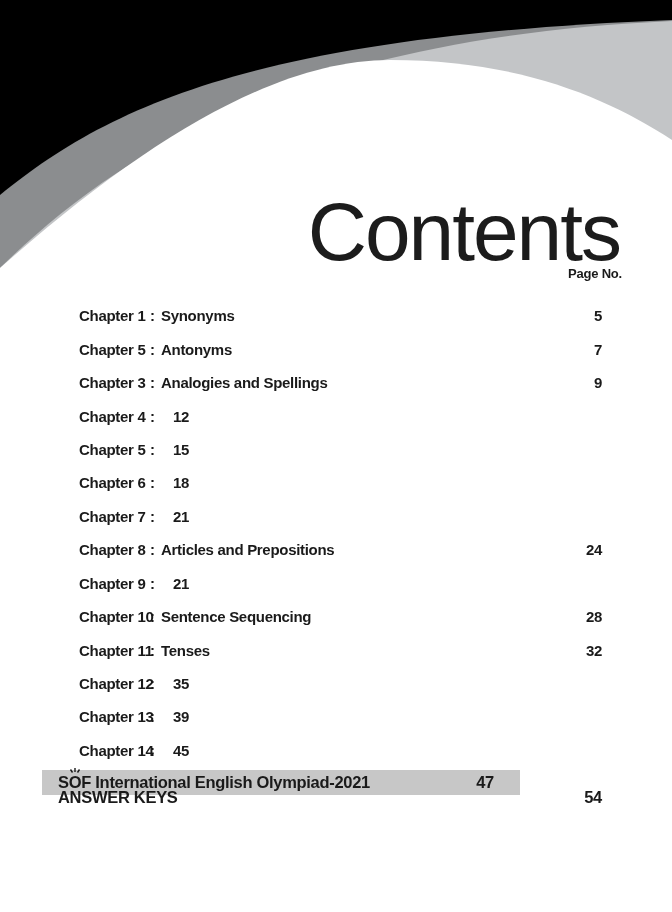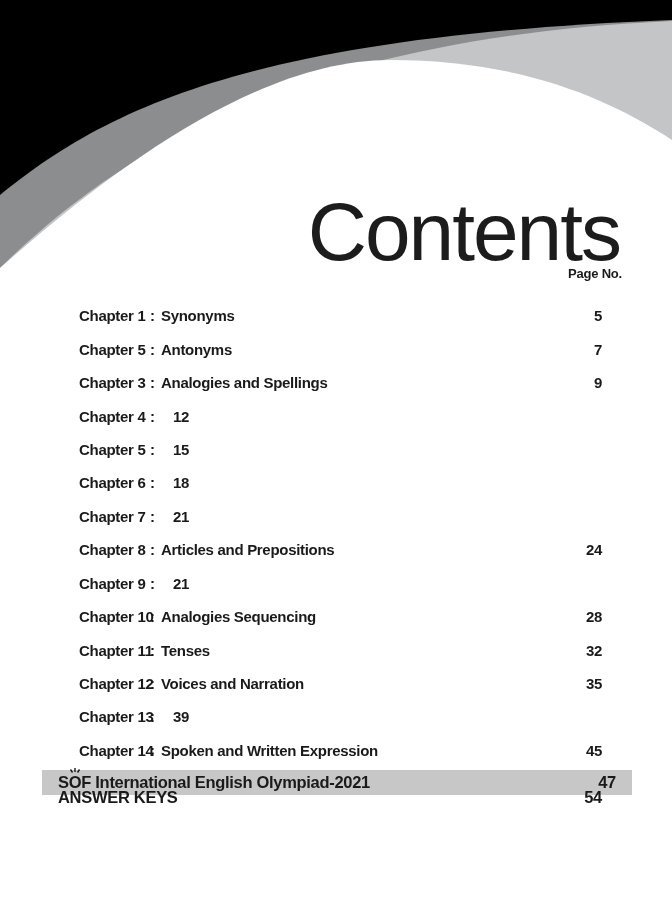--- a/index.html
+++ b/index.html
@@ -25,24 +25,24 @@
   }
   .toc-row{
     height:33.45px;display:flex;align-items:center;
     font-size:15px;font-weight:bold;letter-spacing:-0.3px;white-space:nowrap;
   }
   .toc-row .label{width:71px;flex:0 0 auto;margin-left:23px;}
   .toc-row .colon{width:11px;flex:0 0 auto;}
   .toc-row .title{flex:1 1 auto;overflow:hidden;}
   .toc-row .page{flex:0 0 auto;min-width:28px;text-align:right;}
   .sof-row{
-    position:absolute;top:770px;left:42px;width:590px;height:25px;
+    position:absolute;top:770px;left:42px;width:478px;height:25px;
     background:#c7c7c7;
     display:flex;align-items:center;
-    padding:0 16px 0 16px;box-sizing:border-box;
+    padding:0 26px 0 16px;box-sizing:border-box;
     font-size:16.5px;font-weight:bold;letter-spacing:-0.3px;white-space:nowrap;
   }
   .sof-row .title{flex:1 1 auto;}
   .sof-row .page{flex:0 0 auto;text-align:center;}
   .sof-o{position:relative;display:inline-block;}
   .sof-rays{position:absolute;left:50%;top:-5px;transform:translateX(-50%);}
   .answer-row{
     position:absolute;top:788px;left:58px;width:544px;height:22px;
     display:flex;align-items:flex-start;
     font-size:16.5px;font-weight:bold;letter-spacing:-0.3px;white-space:nowrap;
@@ -110,44 +110,42 @@
       <span class="page">24</span>
   </div>
   <div class="toc-row">
     <span class="label">Chapter 9</span>
       <span class="colon">:</span>
       <span class="page">21</span>
   </div>
   <div class="toc-row">
     <span class="label">Chapter 10</span>
       <span class="colon">:</span>
-      <span class="title">Analogies Sequencing</span>
+      <span class="title">Sentence Sequencing</span>
       <span class="page">28</span>
   </div>
   <div class="toc-row">
     <span class="label">Chapter 11</span>
       <span class="colon">:</span>
       <span class="title">Tenses</span>
       <span class="page">32</span>
   </div>
   <div class="toc-row">
     <span class="label">Chapter 12</span>
       <span class="colon">:</span>
-      <span class="title">Voices and Narration</span>
       <span class="page">35</span>
   </div>
   <div class="toc-row">
     <span class="label">Chapter 13</span>
       <span class="colon">:</span>
       <span class="page">39</span>
   </div>
   <div class="toc-row">
     <span class="label">Chapter 14</span>
       <span class="colon">:</span>
-      <span class="title">Spoken and Written Expression</span>
       <span class="page">45</span>
   </div>
 </div>
 
 <div class="sof-row">
   <span class="title"><span>S</span><span class="sof-o"><svg class="sof-rays" width="12" height="6" viewBox="0 0 12 6">
           <path d="M6,0 L6,4 M1.5,1.5 L3.5,4.5 M10.5,1.5 L8.5,4.5" stroke="#1a1a1a" stroke-width="1.4" fill="none"></path>
         </svg><span>O</span></span><span>F International English Olympiad-2021</span></span>
   <span class="page">47</span>
 </div>

